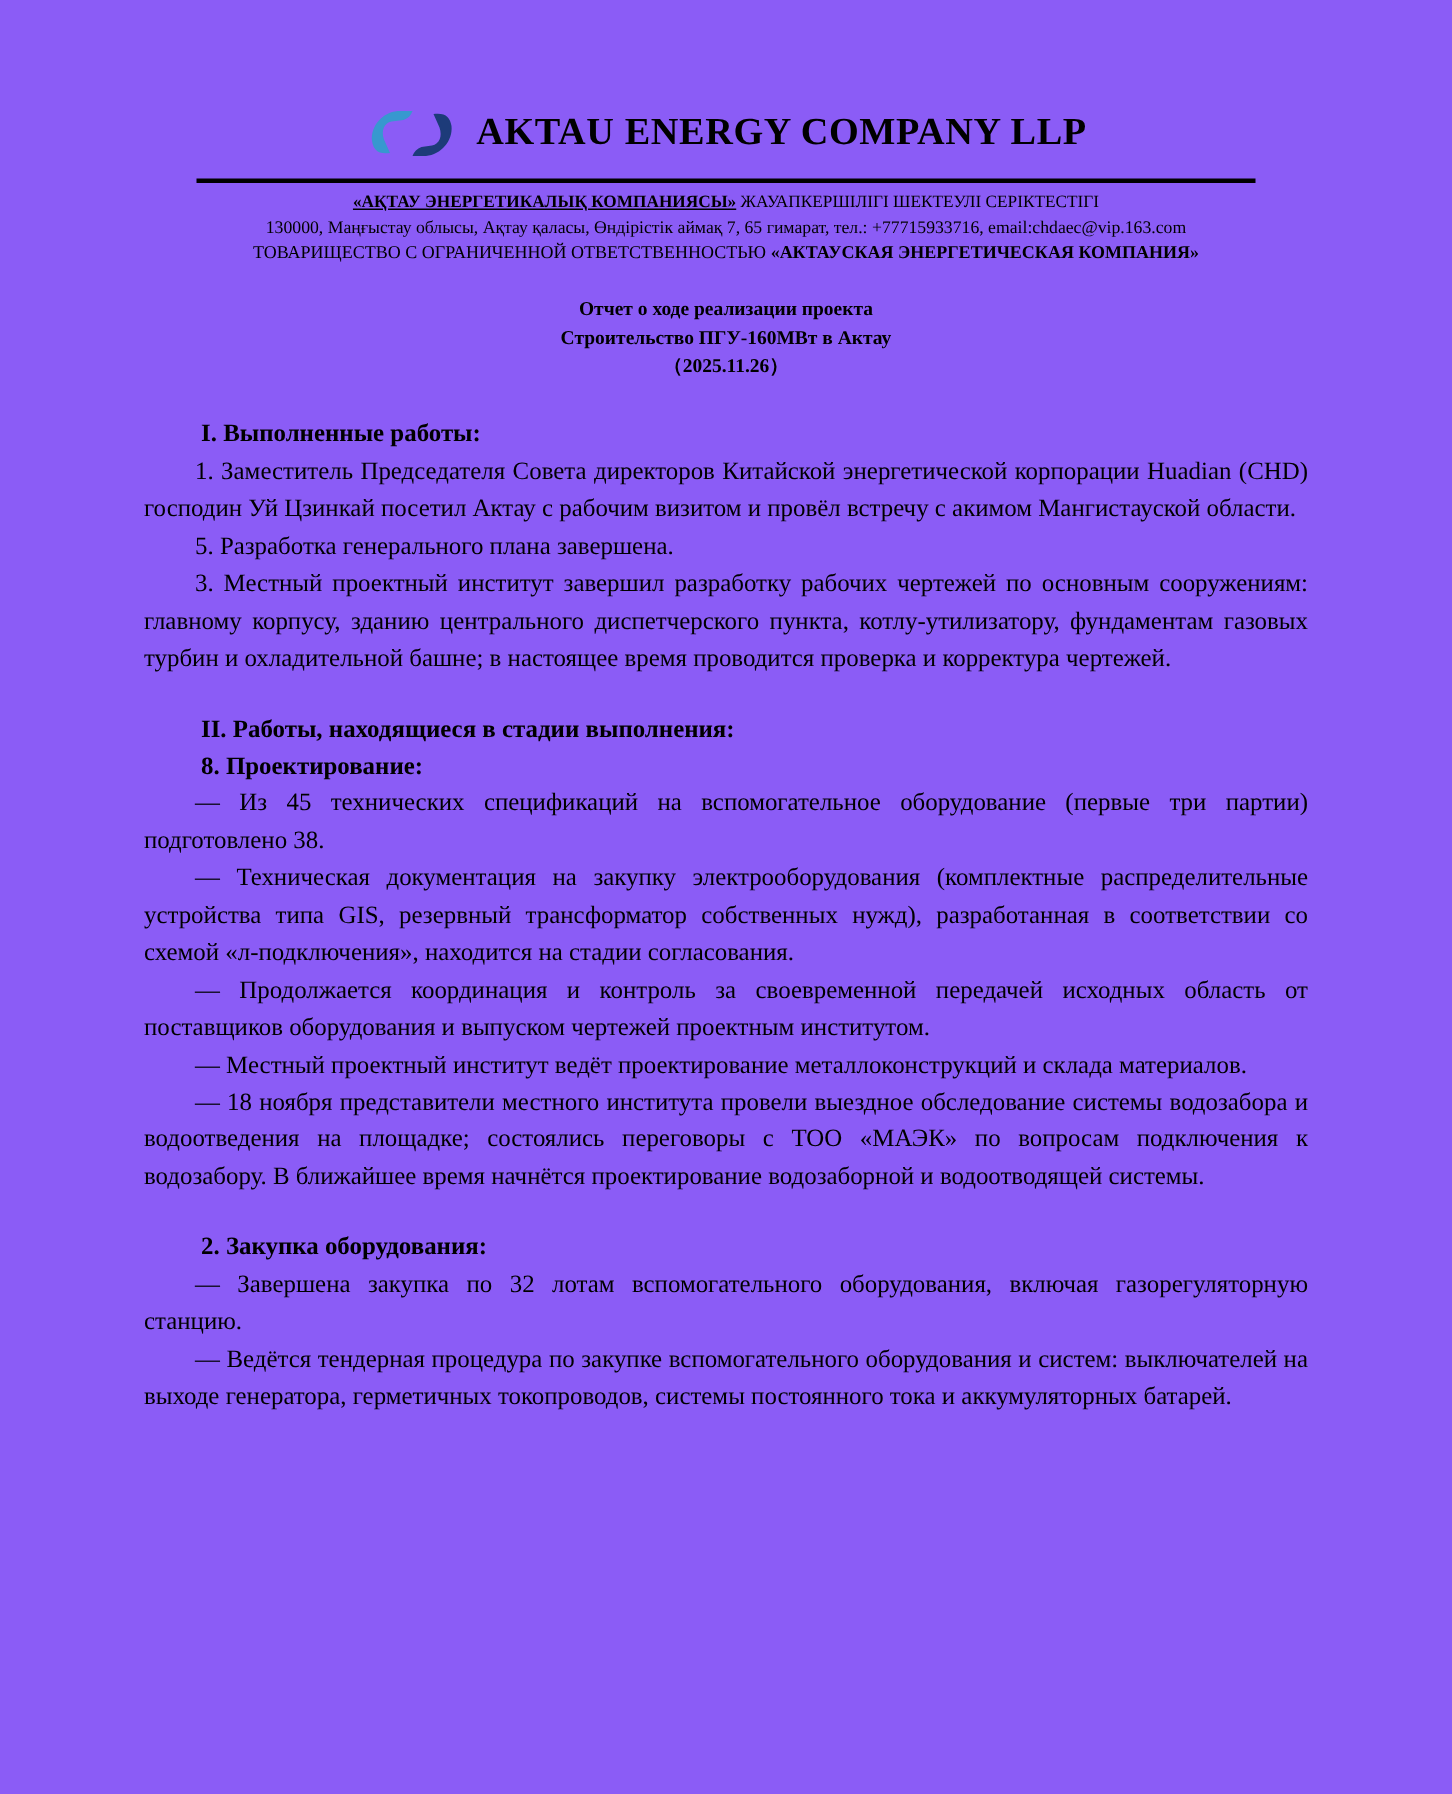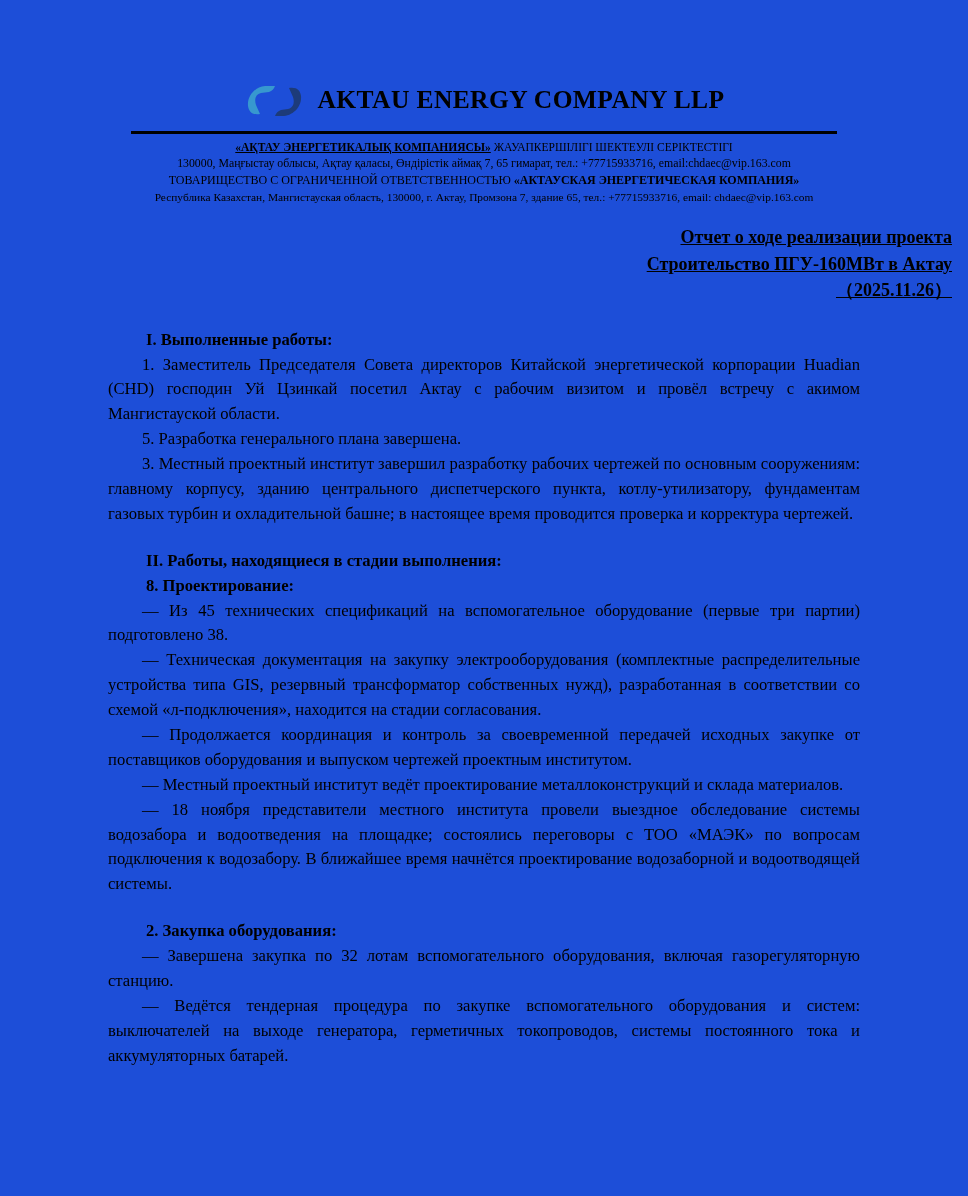--- a/index.html
+++ b/index.html
@@ -13,23 +13,23 @@
     font-family: "Liberation Serif", "DejaVu Serif", serif;
     color: #000000;
     overflow: hidden;
     position: relative;
   }
 
   .page {
     width: 968px;
     height: 1196px;
     box-sizing: border-box;
-    padding: 16px;
+    padding: 4px;
     position: relative;
-    background: #1d4ed8;
+    background: #8b5cf6;
   }
 
   
   .letterhead {
     padding-top: 62px;
   }
   .lh-title-row {
     display: flex;
     align-items: center;
     justify-content: center;
@@ -80,26 +80,25 @@
   }
   .lh-line-kz    { font-size: 11.5px; }
   .lh-line-kz b  { font-weight: bold; text-decoration: underline; }
   .lh-line-addr1 { font-size: 11.8px; }
   .lh-line-ru    { font-size: 12px; }
   .lh-line-ru b  { font-weight: bold; }
   .lh-line-addr2 { font-size: 11.4px; }
 
   
   .doc-title {
-    text-align: right;
+    text-align: center;
     margin-top: 19px;
     font-weight: bold;
-    font-size: 18px;
+    font-size: 13px;
     line-height: 1.47;
-    text-decoration: underline;
   }
   .doc-title div { white-space: nowrap; }
 
   
   .body-area {
     padding: 0 92px 0 92px;
     margin-top: 20px;
     font-size: 16.6px;
     line-height: 1.50;
   }
@@ -148,21 +147,20 @@
 
     <div class="lh-rule"></div>
 
     <div class="lh-lines">
       <div class="lh-line lh-line-kz"><b>«АҚТАУ ЭНЕРГЕТИКАЛЫҚ КОМПАНИЯСЫ»</b><span> ЖАУАПКЕРШІЛІГІ ШЕКТЕУЛІ  СЕРІКТЕСТІГІ</span></div>
 
       <div class="lh-line lh-line-addr1">130000, Маңғыстау облысы, Ақтау қаласы, Өндірістік аймақ 7, 65 гимарат, тел.: +77715933716, email:chdaec@vip.163.com</div>
 
       <div class="lh-line lh-line-ru"><span>ТОВАРИЩЕСТВО С ОГРАНИЧЕННОЙ ОТВЕТСТВЕННОСТЬЮ </span><b>«АКТАУСКАЯ ЭНЕРГЕТИЧЕСКАЯ КОМПАНИЯ»</b></div>
 
-      <div class="lh-line lh-line-addr2">Республика Казахстан, Мангистауская область, 130000, г. Актау, Промзона 7, здание 65, тел.: +77715933716, email: chdaec@vip.163.com</div>
     </div>
   </div>
 
   <div class="doc-title">
     <div>Отчет о ходе реализации проекта</div>
     <div>Строительство ПГУ-160МВт в Актау</div>
     <div>（2025.11.26）</div>
   </div>
 
   <div class="body-area">
@@ -173,21 +171,21 @@
     <p class="para">1. Заместитель Председателя Совета директоров Китайской энергетической корпорации Huadian (CHD) господин Уй Цзинкай посетил Актау с рабочим визитом и провёл встречу с акимом Мангистауской области.</p>
     <p class="para">5. Разработка генерального плана завершена.</p>
     <p class="para">3. Местный проектный институт завершил разработку рабочих чертежей по основным сооружениям: главному корпусу, зданию центрального диспетчерского пункта, котлу-утилизатору, фундаментам газовых турбин и охладительной башне; в настоящее время проводится проверка и корректура чертежей.</p>
 
     <div class="gap-lg"></div>
 
     <p class="heading">II. Работы, находящиеся в стадии выполнения:</p>
     <p class="subheading">8. Проектирование:</p>
     <p class="para">— Из 45 технических спецификаций на вспомогательное оборудование (первые три партии) подготовлено 38.</p>
     <p class="para">— Техническая документация на закупку электрооборудования (комплектные распределительные устройства типа GIS, резервный трансформатор собственных нужд), разработанная в соответствии со схемой «л-подключения», находится на стадии согласования.</p>
-    <p class="para">— Продолжается координация и контроль за своевременной передачей исходных закупке от поставщиков оборудования и выпуском чертежей проектным институтом.</p>
+    <p class="para">— Продолжается координация и контроль за своевременной передачей исходных область от поставщиков оборудования и выпуском чертежей проектным институтом.</p>
     <p class="para">— Местный проектный институт ведёт проектирование металлоконструкций и склада материалов.</p>
     <p class="para">— 18 ноября представители местного института провели выездное обследование системы водозабора и водоотведения на площадке; состоялись переговоры с ТОО «МАЭК» по вопросам подключения к водозабору. В ближайшее время начнётся проектирование водозаборной и водоотводящей системы.</p>
 
     <div class="gap-lg"></div>
 
     <p class="subheading">2. Закупка оборудования:</p>
     <p class="para">— Завершена закупка по 32 лотам вспомогательного оборудования, включая газорегуляторную станцию.</p>
     <p class="para">— Ведётся тендерная процедура по закупке вспомогательного оборудования и систем: выключателей на выходе генератора, герметичных токопроводов, системы постоянного тока и аккумуляторных батарей.</p>
 
   </div>

